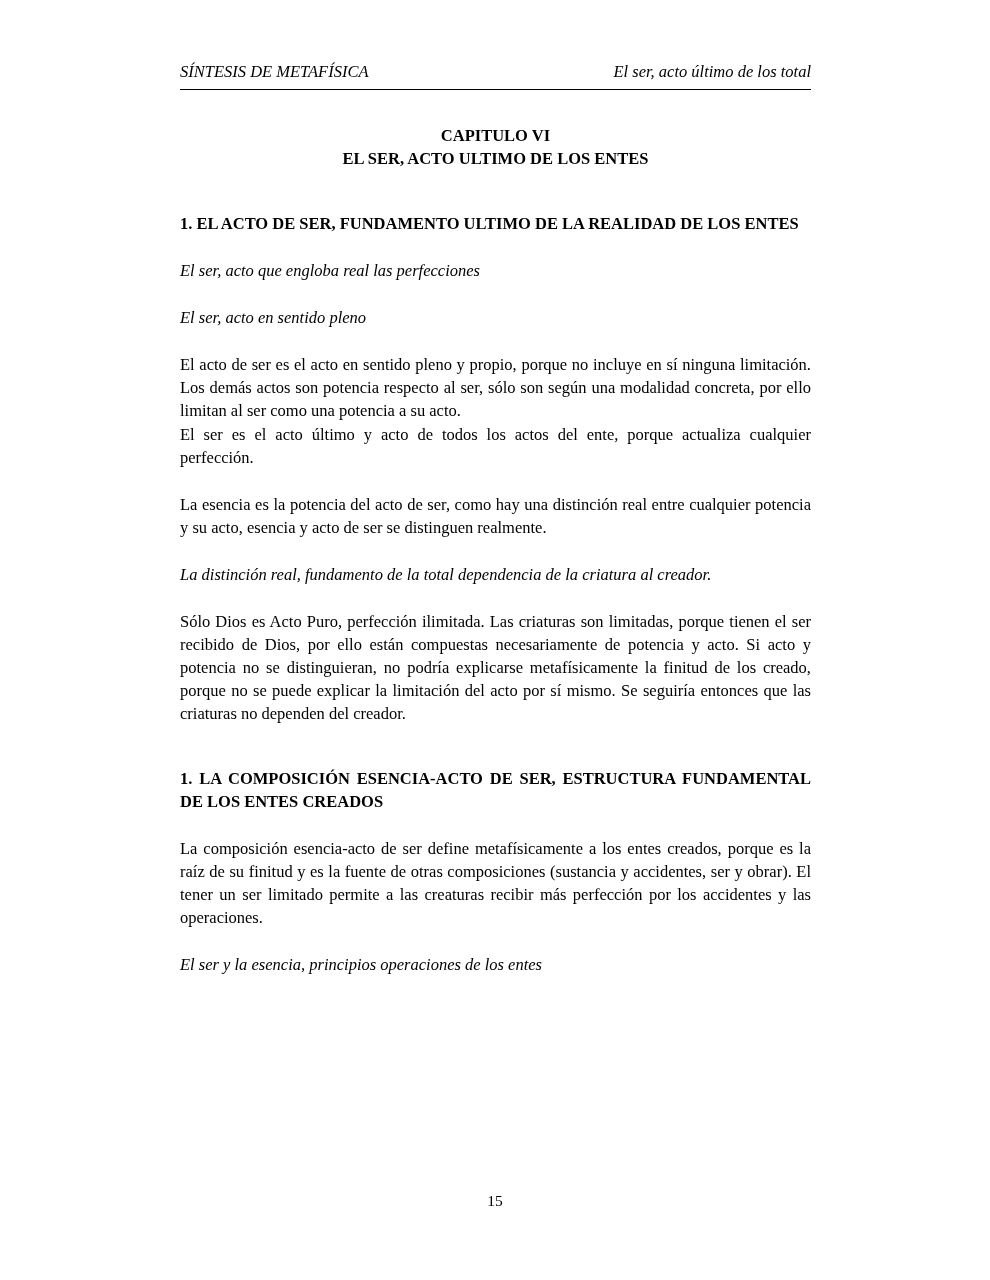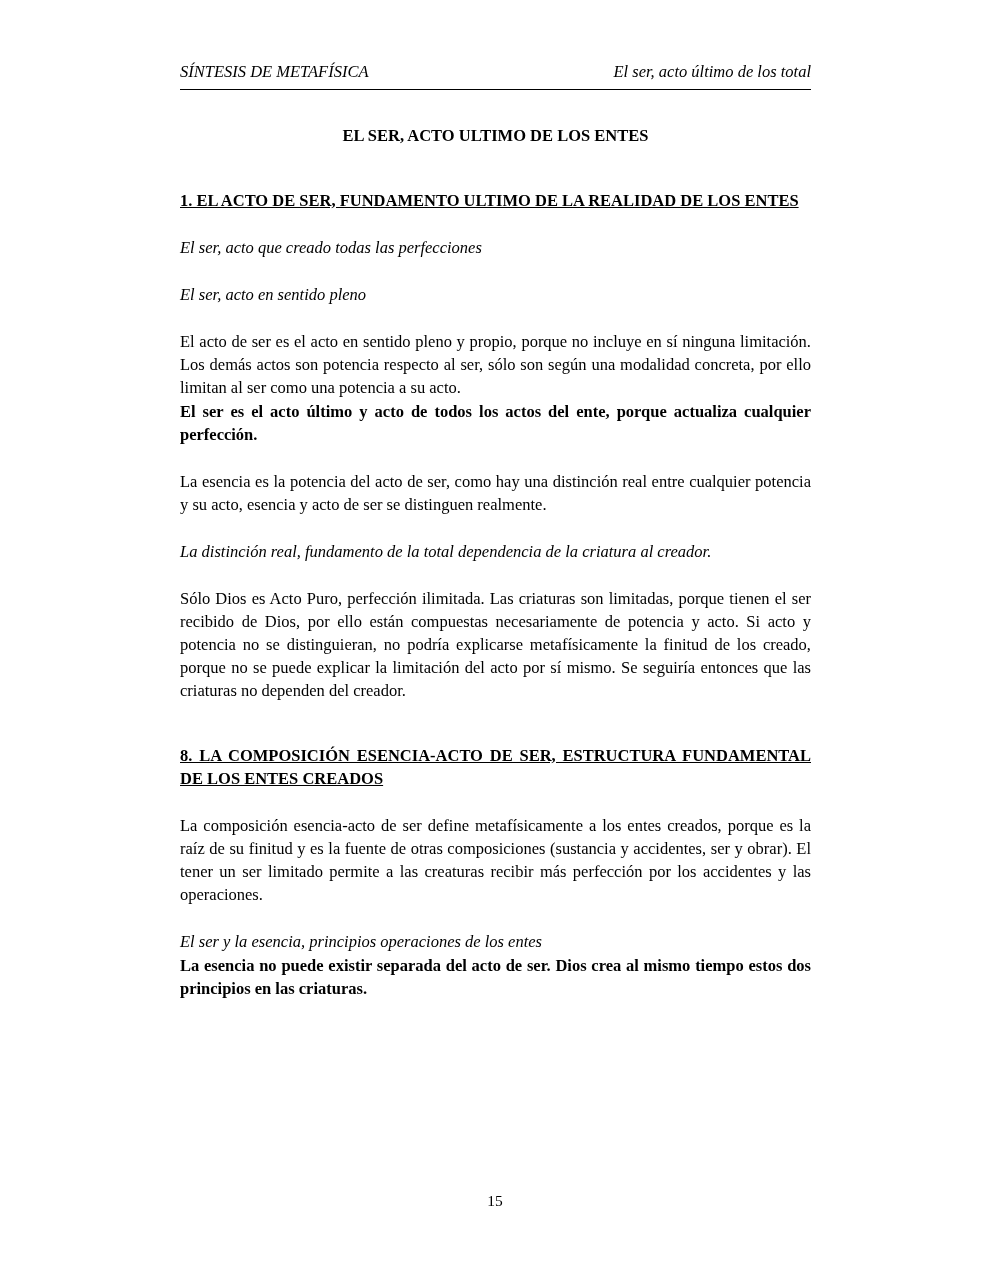--- a/index.html
+++ b/index.html
@@ -40,34 +40,32 @@
   .doc-title {
     text-align: center;
     font-weight: bold;
     margin-top: 34px;
   }
   .doc-title .t-line { display: block; }
   .h-section {
     font-weight: bold;
     text-align: justify;
     margin: 42px 0 0 0;
-    text-decoration: underline;
   }
   .subhead {
     font-style: italic;
     margin: 24px 0 0 0;
   }
   .para {
     text-align: justify;
     margin: 24px 0 0 0;
   }
   .para-cont {
     text-align: justify;
     margin: 1px 0 0 0;
-    font-weight: bold;
   }
   .page-footer {
     position: absolute;
     bottom: 68px;
     left: 0;
     right: 0;
     text-align: center;
     font-size: 15.5px;
   }
 </style>
@@ -77,34 +75,34 @@
 <div class="page">
   <div class="content">
 
     <div class="running-header">
       <span>SÍNTESIS DE METAFÍSICA</span>
       <span>El ser, acto último de los total</span>
     </div>
     <hr class="header-rule">
 
     <div class="doc-title">
+      <span class="t-line">CAPITULO VI</span>
       <span class="t-line">EL SER, ACTO ULTIMO DE LOS ENTES</span>
     </div>
 
     <p class="h-section">1. EL ACTO DE SER, FUNDAMENTO ULTIMO DE LA REALIDAD DE LOS ENTES</p>
-    <p class="subhead">El ser, acto que creado todas las perfecciones</p>
+    <p class="subhead">El ser, acto que engloba real las perfecciones</p>
     <p class="subhead">El ser, acto en sentido pleno</p>
     <p class="para">El acto de ser es el acto en sentido pleno y propio, porque no incluye en sí ninguna limitación. Los demás actos son potencia respecto al ser, sólo son según una modalidad concreta, por ello limitan al ser como una potencia a su acto.</p>
     <p class="para-cont">El ser es el acto último y acto de todos los actos del ente, porque actualiza cualquier perfección.</p>
 
     <p class="para">La esencia es la potencia del acto de ser, como hay una distinción real entre cualquier potencia y su acto, esencia y acto de ser se distinguen realmente.</p>
     <p class="subhead">La distinción real, fundamento de la total dependencia de la criatura al creador.</p>
     <p class="para">Sólo Dios es Acto Puro, perfección ilimitada. Las criaturas son limitadas, porque tienen el ser recibido de Dios, por ello están compuestas necesariamente de potencia y acto. Si acto y potencia no se distinguieran, no podría explicarse metafísicamente la finitud de los creado, porque no se puede explicar la limitación del acto por sí mismo. Se seguiría entonces que las criaturas no dependen del creador.</p>
 
-    <p class="h-section">8. LA COMPOSICIÓN ESENCIA-ACTO DE SER, ESTRUCTURA FUNDAMENTAL DE LOS ENTES CREADOS</p>
+    <p class="h-section">1. LA COMPOSICIÓN ESENCIA-ACTO DE SER, ESTRUCTURA FUNDAMENTAL DE LOS ENTES CREADOS</p>
     <p class="para">La composición esencia-acto de ser define metafísicamente a los entes creados, porque es la raíz de su finitud y es la fuente de otras composiciones (sustancia y accidentes, ser y obrar). El tener un ser limitado permite a las creaturas recibir más perfección por los accidentes y las operaciones.</p>
     <p class="subhead">El  ser y la esencia, principios operaciones de los entes</p>
-    <p class="para-cont">La esencia no puede existir separada del acto de ser. Dios crea al mismo tiempo estos dos principios en las criaturas.</p>
 
   </div>
 
   <div class="page-footer">15</div>
 </div>
 
 </body></html>

